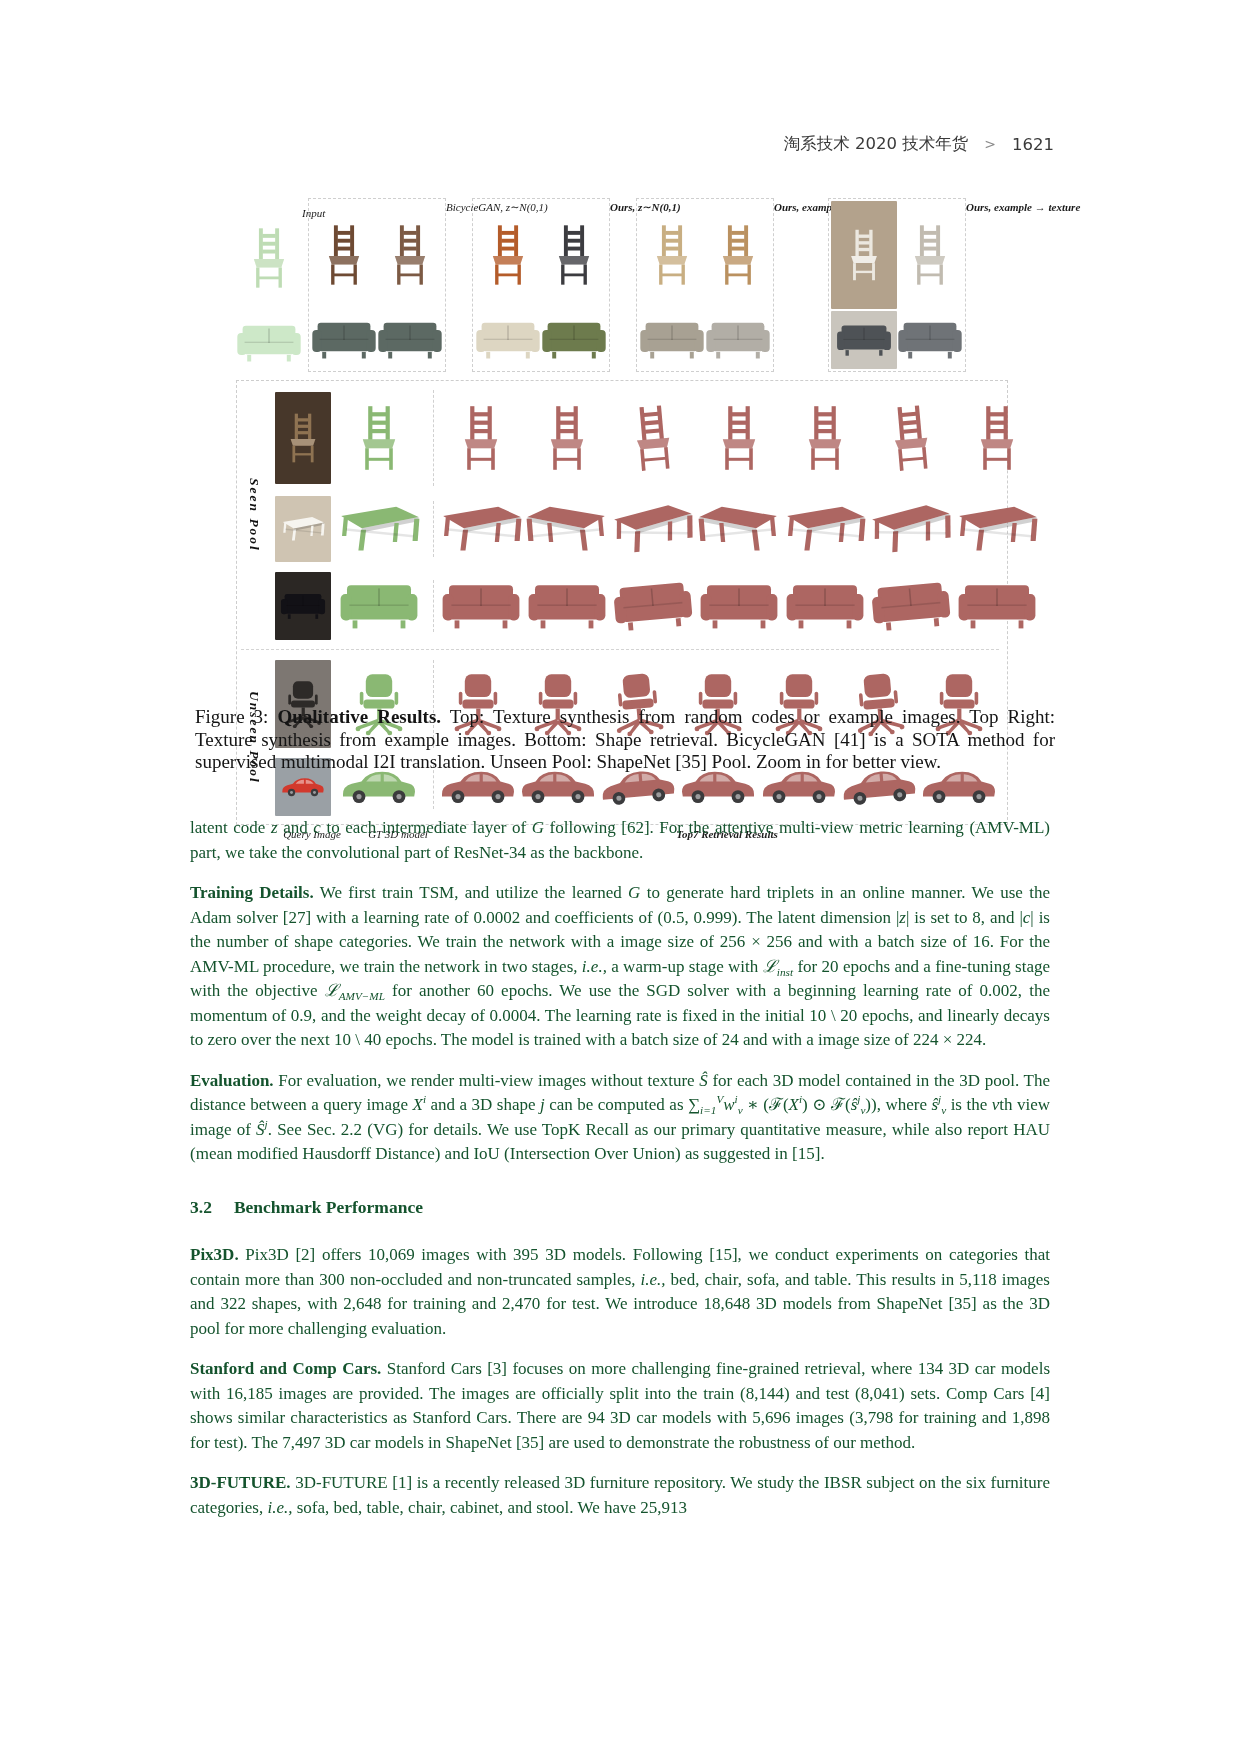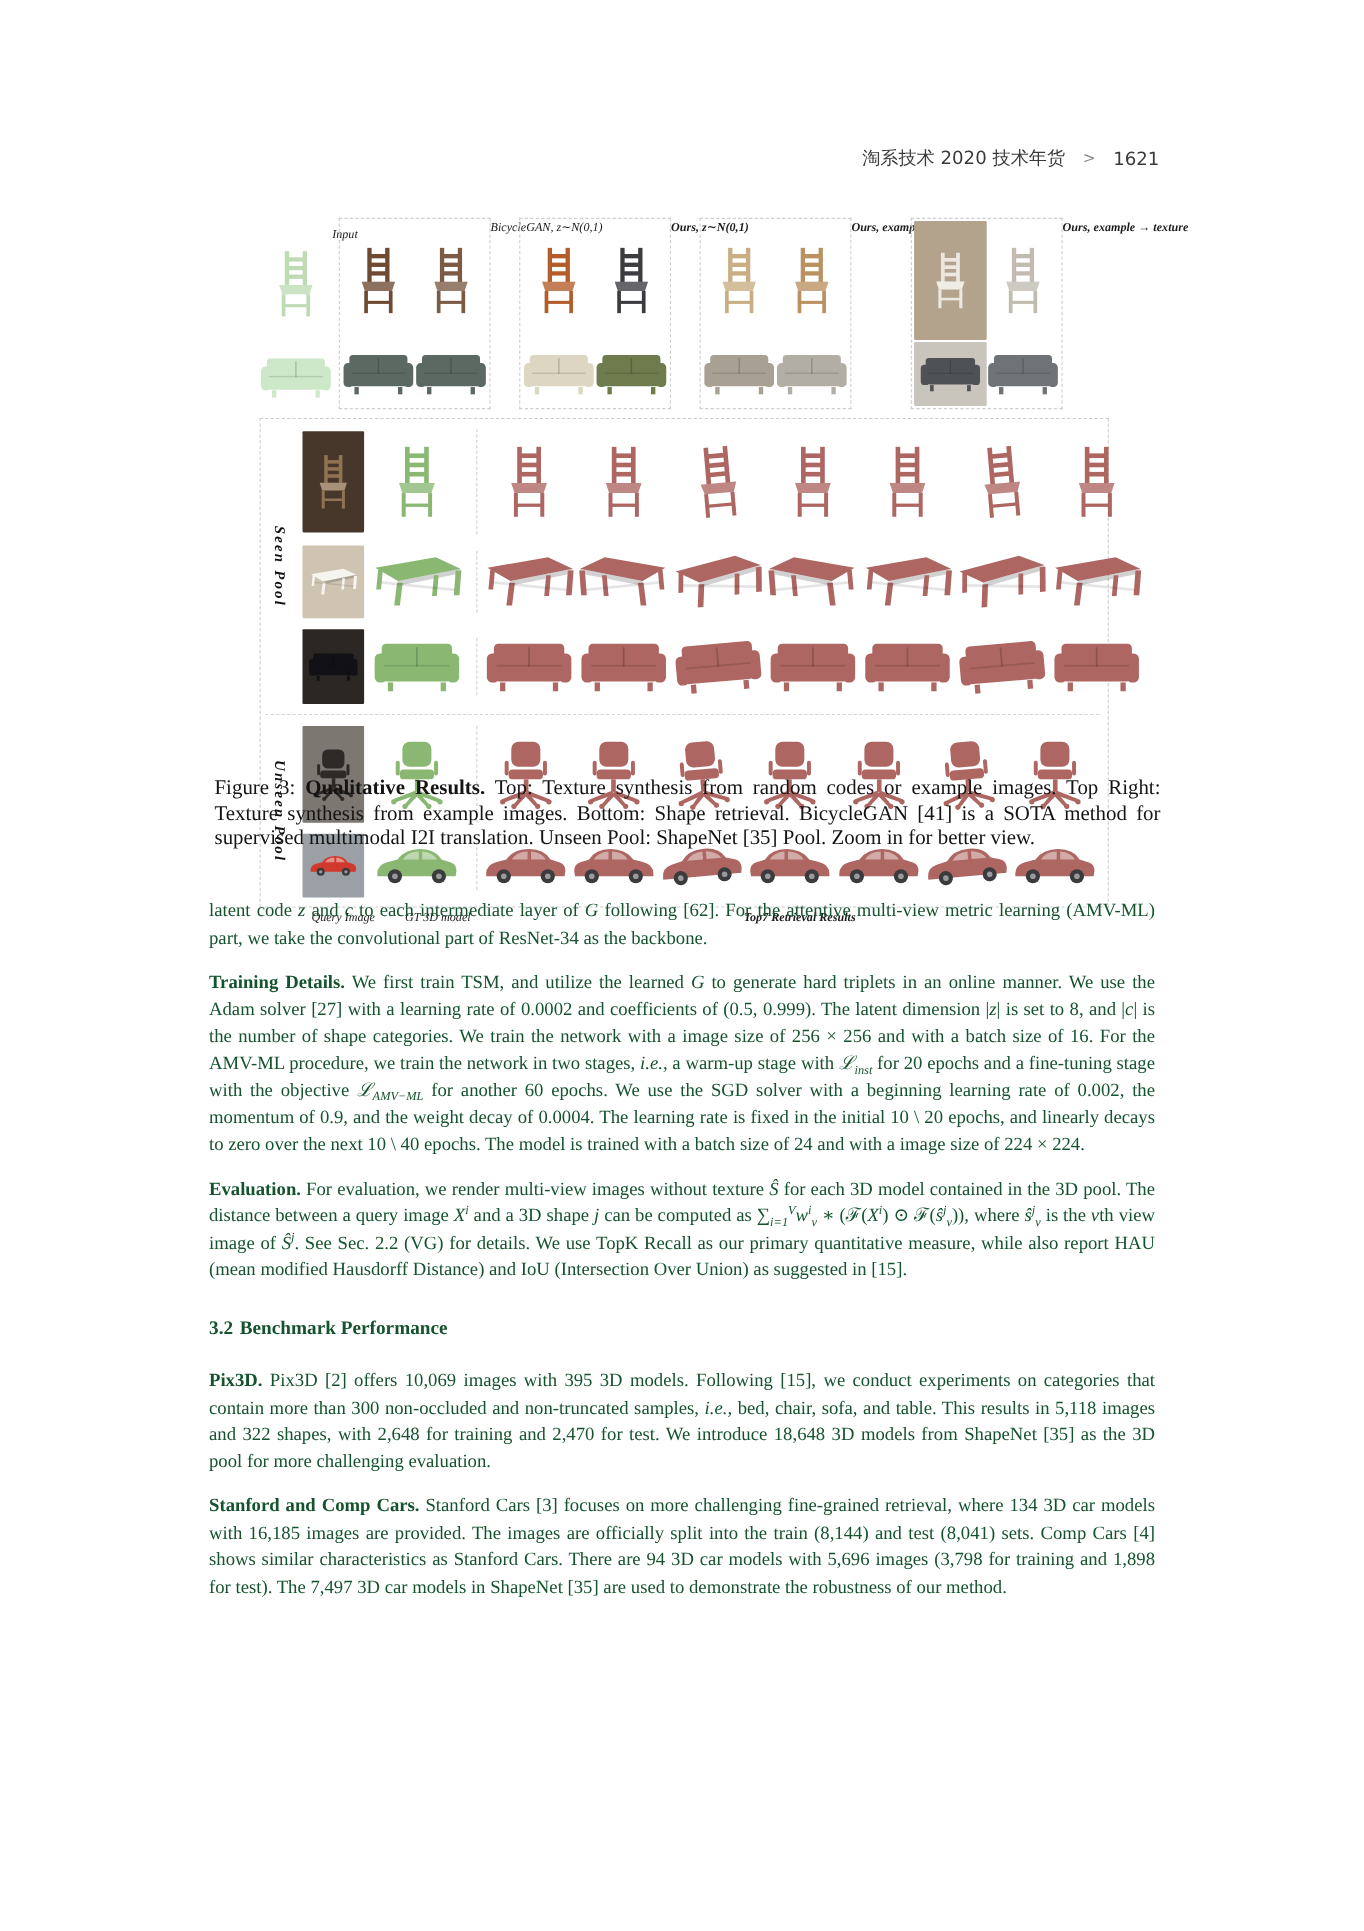--- a/index.html
+++ b/index.html
@@ -68,21 +68,21 @@
   .caption b{font-weight:700;}
 
   
   .bodytext{position:absolute;top:816px;left:190px;width:860px;
     font-size:17px;line-height:24.5px;text-align:justify;color:#14532d;}
   .bodytext p{margin:0 0 16px 0;}
   .bodytext b{font-weight:700;}
   sub,sup{font-size:66%;line-height:0;}
   .mathcal{font-style:italic;}
   h2.sec{font-size:17.5px;font-weight:700;margin:28px 0 24px 0;}
-  h2.sec .num{margin-right:6px;}
+  h2.sec .num{margin-right:22px;}
 </style>
 </head>
 <body>
 
 <svg width="0" height="0" style="position:absolute" aria-hidden="true">
   <defs>
     <symbol id="sym-chair" viewBox="0 0 100 110">
       <rect x="32" y="2" width="7" height="63"></rect>
         <rect x="61" y="2" width="7" height="63"></rect>
       <rect x="38" y="12" width="24" height="7"></rect>
@@ -557,14 +557,15 @@
   <p><b>Training Details.</b><span> We first train TSM, and utilize the learned </span><i>G</i><span> to generate hard triplets in an online manner. We use the Adam solver [27] with a learning rate of 0.0002 and coefficients of (0.5, 0.999). The latent dimension |</span><i>z</i><span>| is set to 8, and |</span><i>c</i><span>| is the number of shape categories. We train the network with a image size of 256 × 256 and with a batch size of 16. For the AMV-ML procedure, we train the network in two stages, </span><i>i.e.,</i><span> a warm-up stage with </span><span class="mathcal">ℒ</span><sub><i>inst</i></sub><span> for 20 epochs and a fine-tuning stage with the objective </span><span class="mathcal">ℒ</span><sub><i>AMV−ML</i></sub><span> for another 60 epochs. We use the SGD solver with a beginning learning rate of 0.002, the momentum of 0.9, and the weight decay of 0.0004. The learning rate is fixed in the initial 10 \ 20 epochs, and linearly decays to zero over the next 10 \ 40 epochs. The model is trained with a batch size of 24 and with a image size of 224 × 224.</span></p>
 
   <p><b>Evaluation.</b><span> For evaluation, we render multi-view images without texture </span><i>Ŝ</i><span> for each 3D model contained in the 3D pool. The distance between a query image </span><i>X</i><sup><i>i</i></sup><span> and a 3D shape </span><i>j</i><span> can be computed as </span><span>∑</span><sub><i>i=1</i></sub><sup><i>V</i></sup><i>w</i><sup><i>i</i></sup><sub><i>v</i></sub><span> ∗ (ℱ(</span><i>X</i><sup><i>i</i></sup><span>) ⊙ ℱ(</span><i>ŝ</i><sup><i>j</i></sup><sub><i>v</i></sub><span>)), where </span><i>ŝ</i><sup><i>j</i></sup><sub><i>v</i></sub><span> is the </span><i>v</i><span>th view image of </span><i>Ŝ</i><sup><i>j</i></sup><span>. See Sec. 2.2 (VG) for details. We use TopK Recall as our primary quantitative measure, while also report HAU (mean modified Hausdorff Distance) and IoU (Intersection Over Union) as suggested in [15].</span></p>
 
   <h2 class="sec"><span class="num">3.2</span><span>Benchmark Performance</span></h2>
 
   <p><b>Pix3D.</b><span> Pix3D [2] offers 10,069 images with 395 3D models. Following [15], we conduct experiments on categories that contain more than 300 non-occluded and non-truncated samples, </span><i>i.e.,</i><span> bed, chair, sofa, and table. This results in 5,118 images and 322 shapes, with 2,648 for training and 2,470 for test. We introduce 18,648 3D models from ShapeNet [35] as the 3D pool for more challenging evaluation.</span></p>
 
   <p><b>Stanford and Comp Cars.</b><span> Stanford Cars [3] focuses on more challenging fine-grained retrieval, where 134 3D car models with 16,185 images are provided. The images are officially split into the train (8,144) and test (8,041) sets. Comp Cars [4] shows similar characteristics as Stanford Cars. There are 94 3D car models with 5,696 images (3,798 for training and 1,898 for test). The 7,497 3D car models in ShapeNet [35] are used to demonstrate the robustness of our method.</span></p>
 
+  <p><b>3D-FUTURE.</b><span> 3D-FUTURE [1] is a recently released 3D furniture repository. We study the IBSR subject on the six furniture categories, </span><i>i.e.,</i><span> sofa, bed, table, chair, cabinet, and stool. We have 25,913</span></p>
 
 </div>
 
 </body></html>

